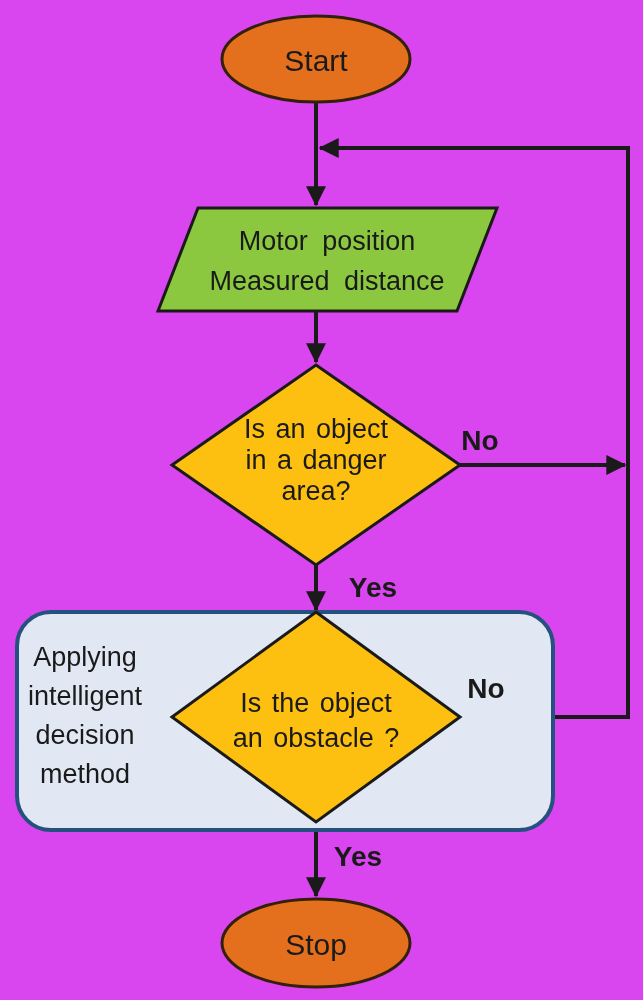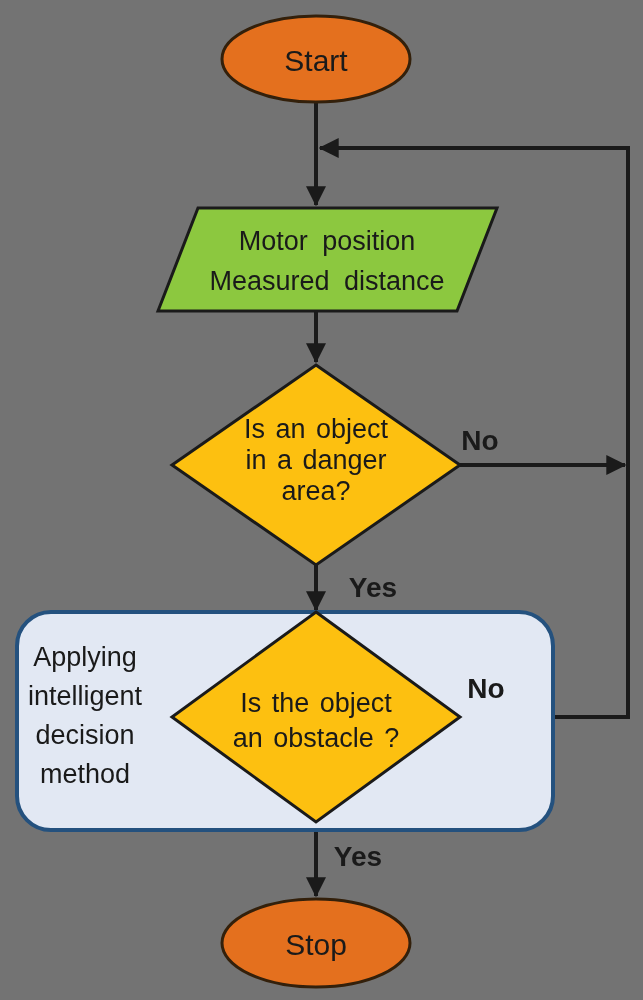--- a/index.html
+++ b/index.html
@@ -5,21 +5,21 @@
   html, body {
     margin: 0;
     padding: 0;
     background: #ffffff;
     font-family: "Liberation Sans", sans-serif;
   }
   .stage {
     position: relative;
     width: 643px;
     height: 1000px;
-    background: #737373;
+    background: #d946ef;
     overflow: hidden;
   }
   svg { display: block; }
   .shape-text {
     font-family: "Liberation Sans", sans-serif;
     font-size: 27px;
     word-spacing: 3px;
   }
   .io-text {
     font-family: "Liberation Sans", sans-serif;

